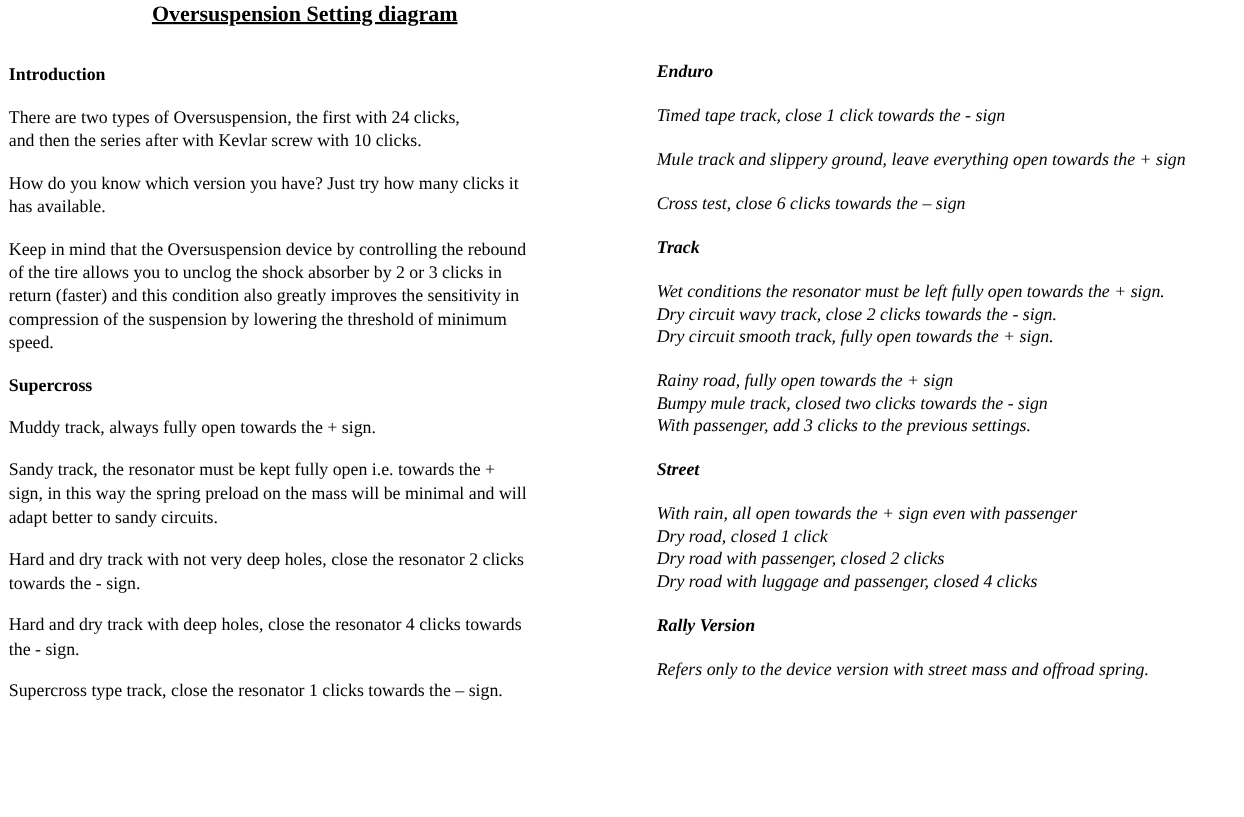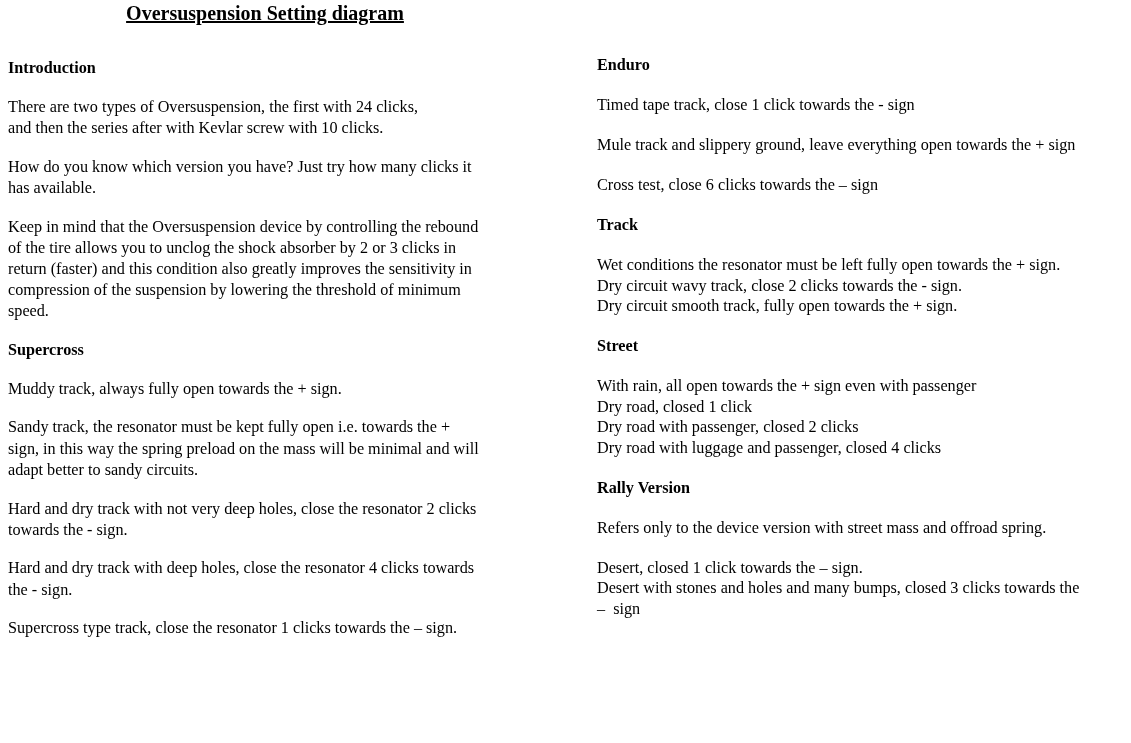--- a/index.html
+++ b/index.html
@@ -6,42 +6,42 @@
   html, body { width: 1131px; height: 743px; }
   body {
     position: relative;
     background: #ffffff;
     color: #000000;
     font-family: "Liberation Serif", "DejaVu Serif", serif;
     overflow: hidden;
   }
   .doc-title {
     position: absolute;
-    left: 8px;
+    left: 20px;
     top: 2px;
     width: 514px;
     text-align: center;
     font-size: 20px;
     font-weight: 700;
     text-decoration: underline;
     white-space: pre-line;
   }
   .col { position: absolute; text-align: left; }
   .col-left  { left: 8px;   top: 58px; width: 530px; font-size: 16.2px; line-height: 21.2px; }
   .col-right { left: 597px; top: 55px; width: 534px; font-size: 16.2px; line-height: 20.5px; }
   .col h2 {
     font-size: inherit;
     line-height: inherit;
     font-weight: 700;
   }
   .col p, .col h2 {
     white-space: pre-line;
     margin: 0 0 17.5px 0;
   }
-  .col-right p, .col-right h2 { margin-bottom: 19.5px; }
+  .col-right p, .col-right h2 { margin-bottom: 19.5px; font-style: italic; }
 </style>
 </head>
 <body>
 
 <div class="page">
 
   <h1 class="doc-title">Oversuspension Setting diagram</h1>
 
   <div class="col col-left">
     <h2>Introduction</h2>
@@ -68,25 +68,25 @@
 
   <div class="col col-right">
     <h2>Enduro</h2>
     <p>Timed tape track, close 1 click towards the - sign</p>
     <p>Mule track and slippery ground, leave everything open towards the + sign</p>
     <p>Cross test, close 6 clicks towards the – sign</p>
     <h2>Track</h2>
     <p>Wet conditions the resonator must be left fully open towards the + sign.
 Dry circuit wavy track, close 2 clicks towards the - sign.
 Dry circuit smooth track, fully open towards the + sign.</p>
+    <p>Rainy road, fully open towards the + sign
+Bumpy mule track, closed two clicks towards the - sign
+With passenger, add 3 clicks to the previous settings.</p>
     <h2>Street</h2>
     <p>With rain, all open towards the + sign even with passenger
 Dry road, closed 1 click
 Dry road with passenger, closed 2 clicks
 Dry road with luggage and passenger, closed 4 clicks</p>
     <h2>Rally Version</h2>
     <p>Refers only to the device version with street mass and offroad spring.</p>
-    <p>Desert, closed 1 click towards the – sign.
-Desert with stones and holes and many bumps, closed 3 clicks towards the
-–&nbsp; sign</p>
   </div>
 
 </div>
 
 </body></html>

